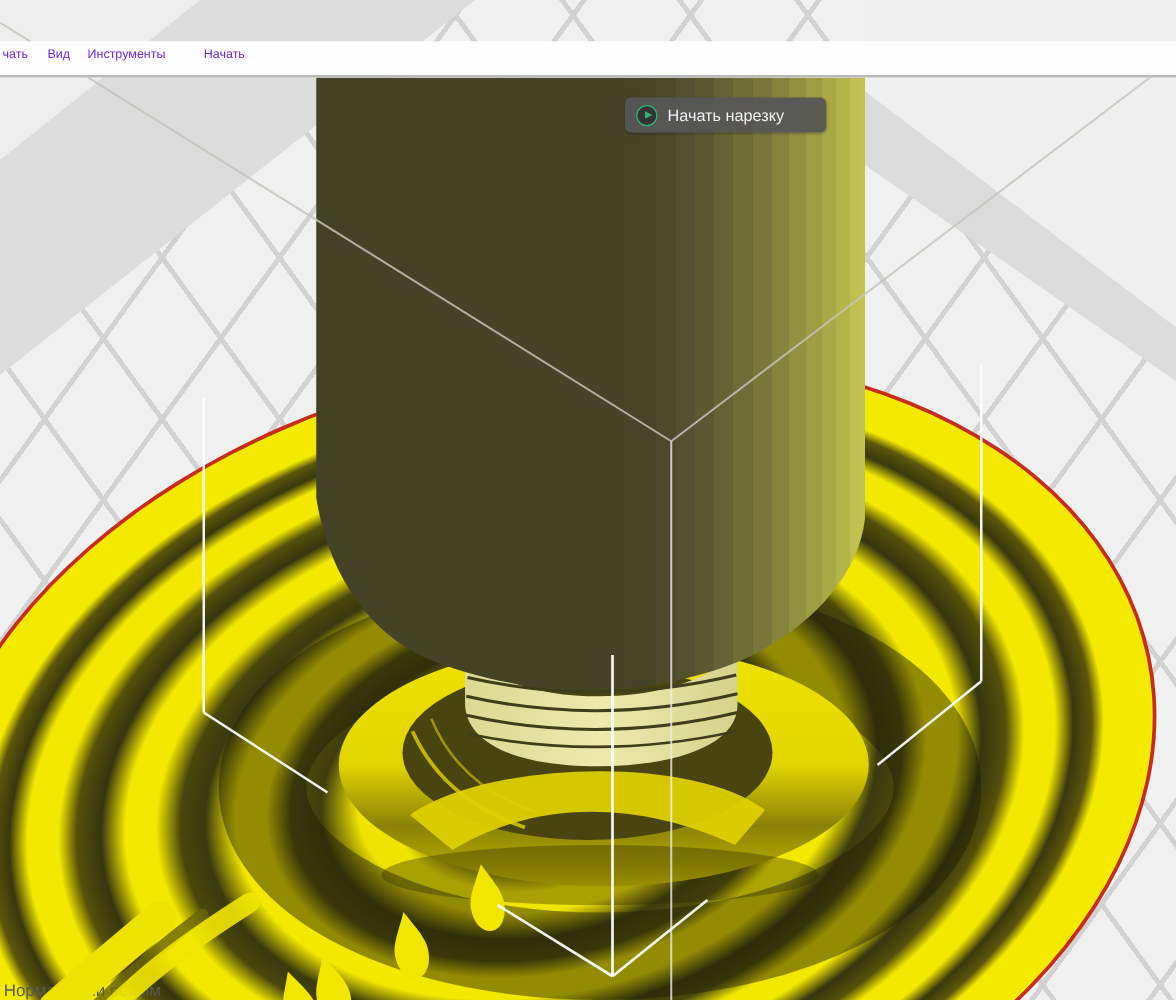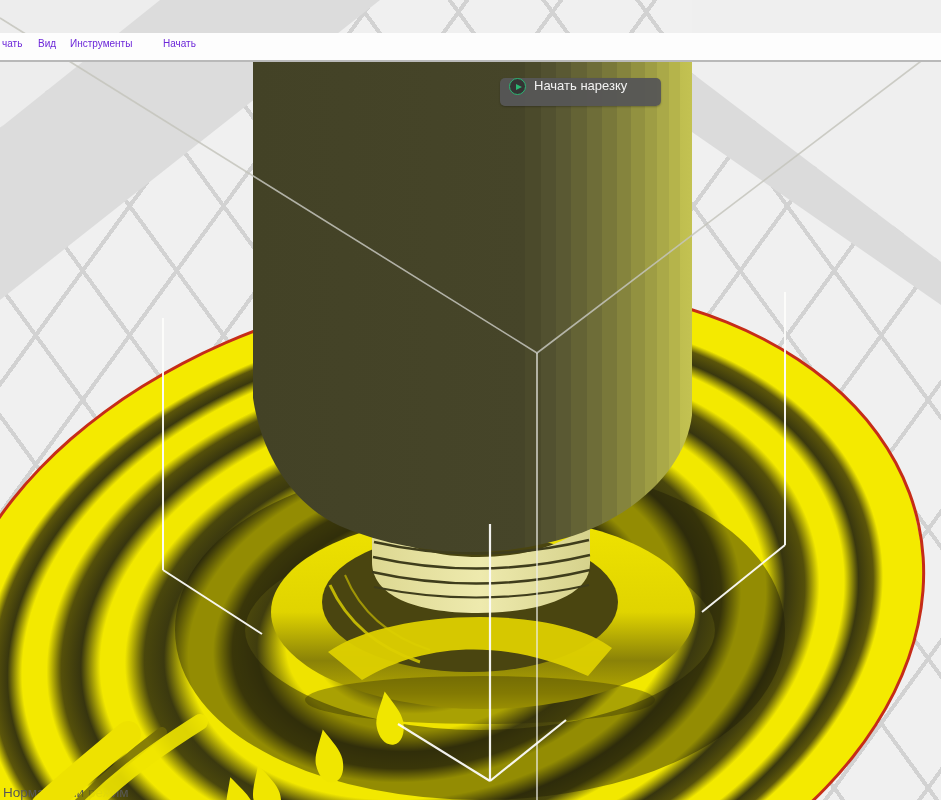--- a/index.html
+++ b/index.html
@@ -21,21 +21,21 @@
       #f2e800 63%, #f2e800 68%, #37350f 72%, #55500a 76%,
       #f3e900 79%, #f3e900 84%, #3a380e 87%, #5c560a 90%,
       #f4ea00 92%, #f4ea00 100%);}
   #scene{position:absolute;left:0;top:0;z-index:3;}
   
   #menubar{position:absolute;left:0;top:33px;width:941px;height:27px;z-index:5;
     background:#fdfdfd;border-bottom:2px solid #b9b9b9;}
   .menu-item{position:absolute;top:5px;font-size:10px;color:#6d28d9;cursor:default;white-space:nowrap;}
   
   #slice-btn{position:absolute;left:500px;top:78px;width:161px;height:28px;z-index:6;
-    background:rgba(86,86,86,.95);border-radius:5px;display:flex;
+    background:rgba(86,86,86,.95);border-radius:5px;display:flex;align-items:center;
     box-shadow:0 1px 2px rgba(0,0,0,.25);cursor:pointer;}
   #slice-btn .play{width:15px;height:15px;margin-left:9px;border:1.5px solid #2bb673;
     border-radius:50%;background:#343434;display:flex;align-items:center;justify-content:center;}
   #slice-btn .tri{width:0;height:0;border-top:3.5px solid transparent;border-bottom:3.5px solid transparent;
     border-left:6px solid #2bb673;margin-left:2px;}
   #slice-btn .lbl{color:#f2f2f2;font-size:13px;margin-left:8px;white-space:nowrap;}
 </style>
 </head>
 <body>
 

